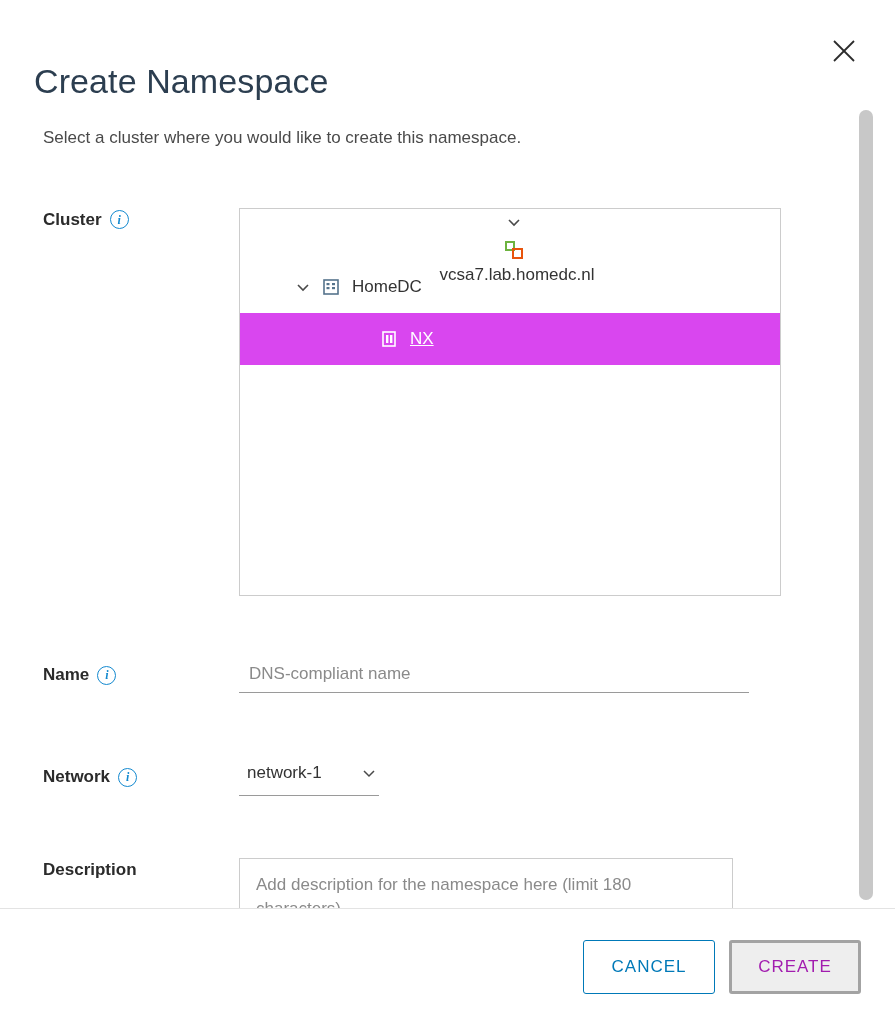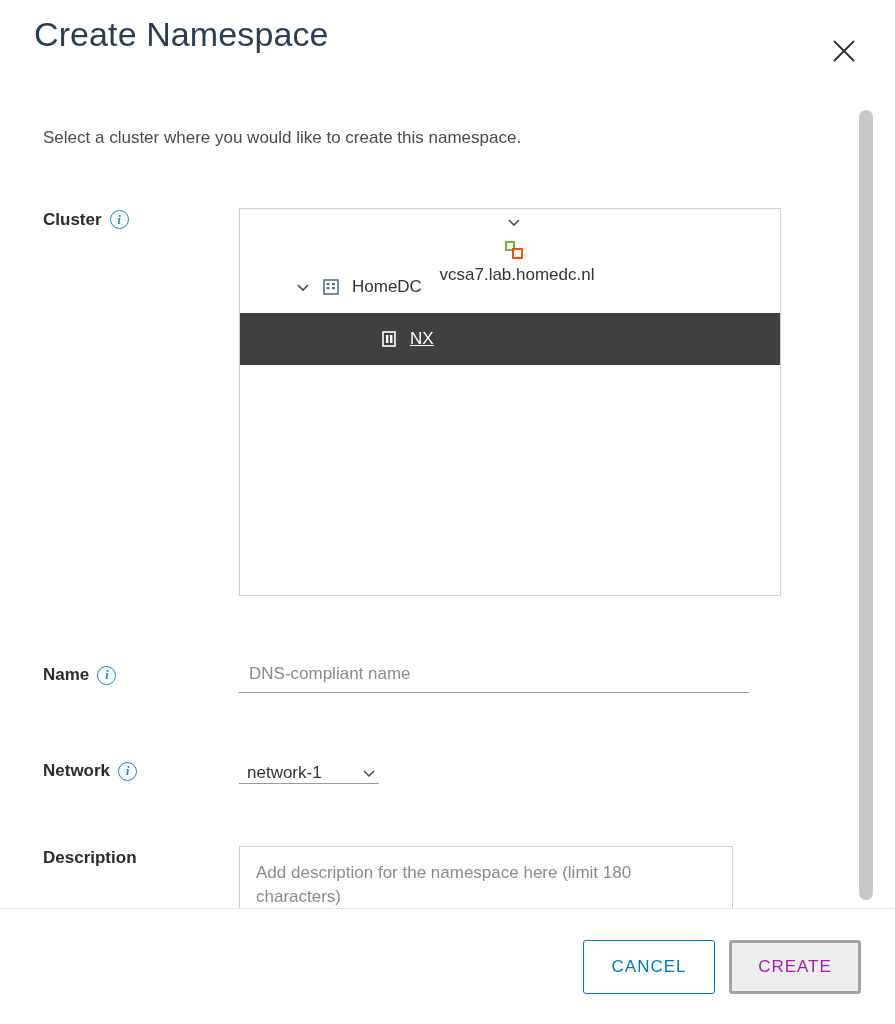--- a/index.html
+++ b/index.html
@@ -17,22 +17,22 @@
     height: 1024px;
     background: #ffffff;
   }
   
   .dialog-header {
     position: absolute;
     left: 0; top: 0;
     width: 895px;
     height: 100px;
     display: flex;
-    align-items: flex-start;
-    padding: 16px 34px;
+    align-items: flex-end;
+    padding: 0 34px;
   }
   .dialog-title {
     font-size: 34px;
     font-weight: 400;
     color: #2c3e50;
     letter-spacing: 0.1px;
     line-height: 1.1;
   }
   .close-btn {
     position: absolute;
@@ -111,21 +111,21 @@
     height: 52px;
     font-size: 17px;
     color: #333333;
     cursor: pointer;
     padding-right: 8px;
   }
   .tree-node.level0 { padding-left: 16px; flex-direction: column; }
   .tree-node.level1 { padding-left: 50px; }
   .tree-node.level2 { padding-left: 108px; }
   .tree-node.selected {
-    background: #404040;
+    background: #d946ef;
     color: #ffffff;
     text-decoration: underline;
   }
   .chev {
     width: 26px;
     flex: 0 0 26px;
     display: flex;
     align-items: center;
     justify-content: center;
     color: #555;
@@ -157,21 +157,21 @@
   }
   .text-input::placeholder { color: #8a8a8a; }
 
   
   .row-network { margin-top: 66px; align-items: center; }
   .row-network .form-label { padding-top: 0; }
   .select-wrap {
     position: relative;
     width: 140px;
     border-bottom: 1px solid #9a9a9a;
-    padding: 4px 2px 0 8px;
+    padding: 4px 2px 12px 8px;
     display: flex;
     align-items: center;
     justify-content: space-between;
     cursor: pointer;
   }
   .select-value {
     font-size: 17px;
     color: #333;
   }
   .select-arrow { color: #4a4a4a; display: flex; align-items: center; }

